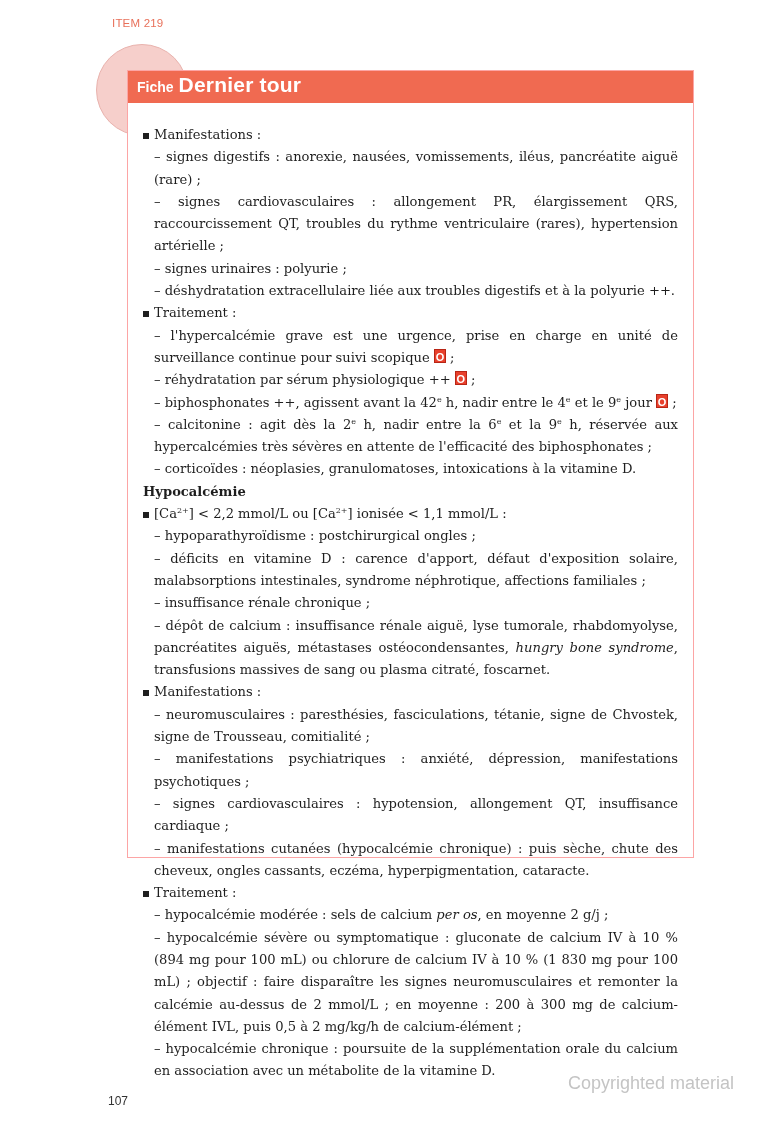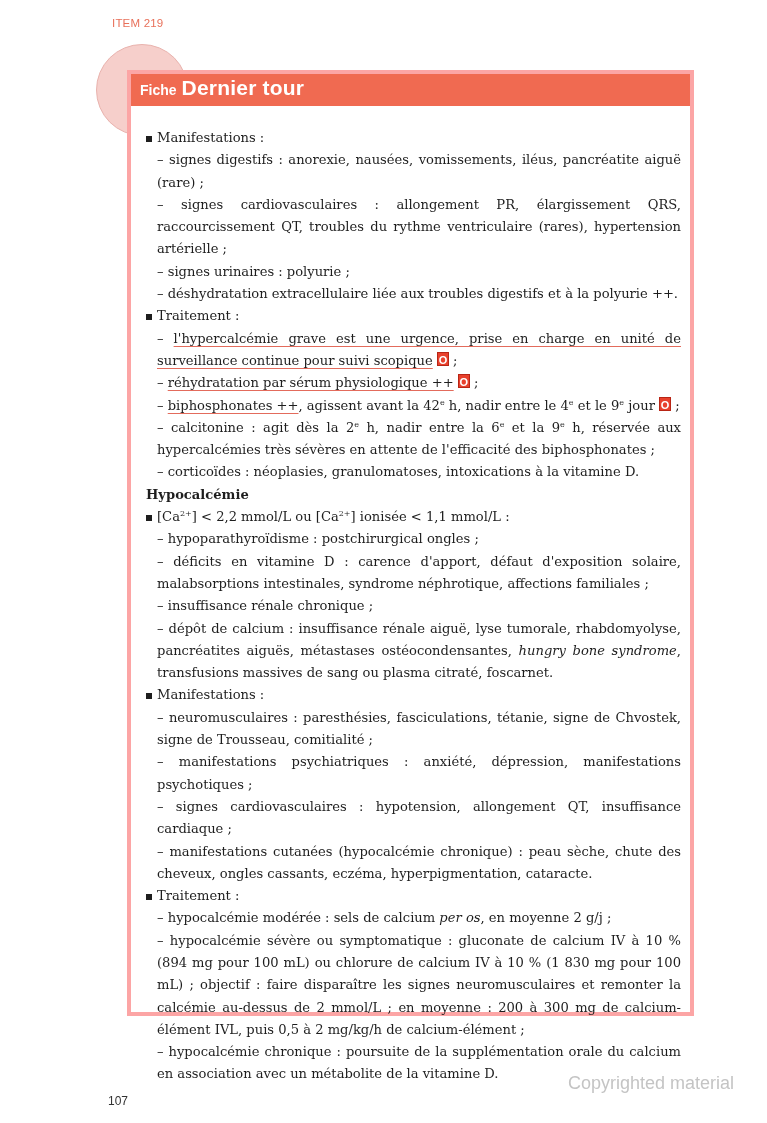--- a/index.html
+++ b/index.html
@@ -2,34 +2,34 @@
 <html><head>
 <meta charset="utf-8">
 <style>
   html, body { margin: 0; padding: 0; background: #ffffff; }
   body { width: 767px; height: 1123px; position: relative; overflow: hidden;
          font-family: "DejaVu Serif", "Liberation Serif", serif; color: #1e1e1e; }
   .item-label { position: absolute; left: 112px; top: 17px; font-family: "Liberation Sans", sans-serif;
                 font-size: 11.5px; color: #e8705a; letter-spacing: 0.2px; }
   .deco-circle { position: absolute; left: 96px; top: 44px; width: 92px; height: 92px; border-radius: 50%;
                  background: #f6cfcb; border: 1px solid #e9b3ae; box-sizing: border-box; }
-  .card { position: absolute; left: 127px; top: 70px; width: 567px; height: 946px;
-          background: #ffffff; border: 4px solid #fca5a5; box-sizing: border-box; }
+  .card { position: absolute; left: 127px; top: 70px; width: 567px; height: 788px;
+          background: #ffffff; border: 1px solid #fca5a5; box-sizing: border-box; }
   .card-header { position: absolute; left: 0; top: 0; right: 0; height: 32px; background: #f06a51;
                  font-family: "Liberation Sans", sans-serif; color: #fff; display: flex; align-items: baseline;
                  padding-left: 9px; box-sizing: border-box; padding-top: 2px; }
   .card-header .small { font-size: 14px; font-weight: bold; margin-right: 5px; }
   .card-header .big { font-size: 21px; font-weight: bold; letter-spacing: 0.2px; }
   .content { position: absolute; left: 15px; top: 53px; width: 535px; font-size: 13.1px; line-height: 22.3px; }
   .content p { margin: 0; }
   .bullet { position: relative; padding-left: 11px; }
   .bullet::before { content: ""; position: absolute; left: 0; top: 9px; width: 6px; height: 6px; background: #1e1e1e; }
   .dash { padding-left: 11px; text-align: justify; }
   .section-title { font-weight: bold; }
-  .ul { text-decoration: underline; text-decoration-color: #e36b5c; text-decoration-thickness: 1px; text-underline-offset: 3px; margin-top: 28px; }
+  .ul { text-decoration-color: #e36b5c; text-decoration-thickness: 1px; text-underline-offset: 3px; margin-top: 28px; }
   .badge { display: inline-block; background: #e8402c; color: #fff; font-family: "Liberation Sans", sans-serif;
            font-size: 11px; font-weight: bold; width: 12px; height: 14px; line-height: 14px; text-align: center;
            vertical-align: 1px; border: 1px solid #b82515; box-sizing: border-box; }
   sup { font-size: 8px; line-height: 0; }
   em { font-style: italic; }
   .page-number { position: absolute; left: 108px; top: 1094px; font-family: "Liberation Sans", sans-serif;
                  font-size: 12px; color: #333; }
   .watermark { position: absolute; left: 568px; top: 1073px; font-family: "Liberation Sans", sans-serif;
                font-size: 18px; color: #c4c4c4; }
 </style>
@@ -63,21 +63,21 @@
     <p class="bullet"><span>[Ca</span><sup>2+</sup><span>] &lt; 2,2 mmol/L ou [Ca</span><sup>2+</sup><span>] ionisée &lt; 1,1 mmol/L :</span></p>
     <p class="dash">– hypoparathyroïdisme : postchirurgical ongles ;</p>
     <p class="dash">– déficits en vitamine D : carence d'apport, défaut d'exposition solaire, malabsorptions intestinales, syndrome néphrotique, affections familiales ;</p>
     <p class="dash">– insuffisance rénale chronique ;</p>
     <p class="dash"><span>– dépôt de calcium : insuffisance rénale aiguë, lyse tumorale, rhabdomyolyse, pancréatites aiguës, métastases ostéocondensantes, </span><em>hungry bone syndrome</em><span>, transfusions massives de sang ou plasma citraté, foscarnet.</span></p>
 
     <p class="bullet">Manifestations :</p>
     <p class="dash">– neuromusculaires : paresthésies, fasciculations, tétanie, signe de Chvostek, signe de Trousseau, comitialité ;</p>
     <p class="dash">– manifestations psychiatriques : anxiété, dépression, manifestations psychotiques ;</p>
     <p class="dash">– signes cardiovasculaires : hypotension, allongement QT, insuffisance cardiaque ;</p>
-    <p class="dash">– manifestations cutanées (hypocalcémie chronique) : peau sèche, chute des cheveux, ongles cassants, eczéma, hyperpigmentation, cataracte.</p>
+    <p class="dash">– manifestations cutanées (hypocalcémie chronique) : puis sèche, chute des cheveux, ongles cassants, eczéma, hyperpigmentation, cataracte.</p>
 
     <p class="bullet">Traitement :</p>
     <p class="dash"><span>– hypocalcémie modérée : sels de calcium </span><em>per os</em><span>, en moyenne 2 g/j ;</span></p>
     <p class="dash">– hypocalcémie sévère ou symptomatique : gluconate de calcium IV à 10 % (894 mg pour 100 mL) ou chlorure de calcium IV à 10 % (1 830 mg pour 100 mL) ; objectif : faire disparaître les signes neuromusculaires et remonter la calcémie au-dessus de 2 mmol/L ; en moyenne : 200 à 300 mg de calcium-élément IVL, puis 0,5 à 2 mg/kg/h de calcium-élément ;</p>
     <p class="dash">– hypocalcémie chronique : poursuite de la supplémentation orale du calcium en association avec un métabolite de la vitamine D.</p>
   </div>
 </div>
 
 <div class="watermark">Copyrighted material</div>
 <div class="page-number">107</div>

